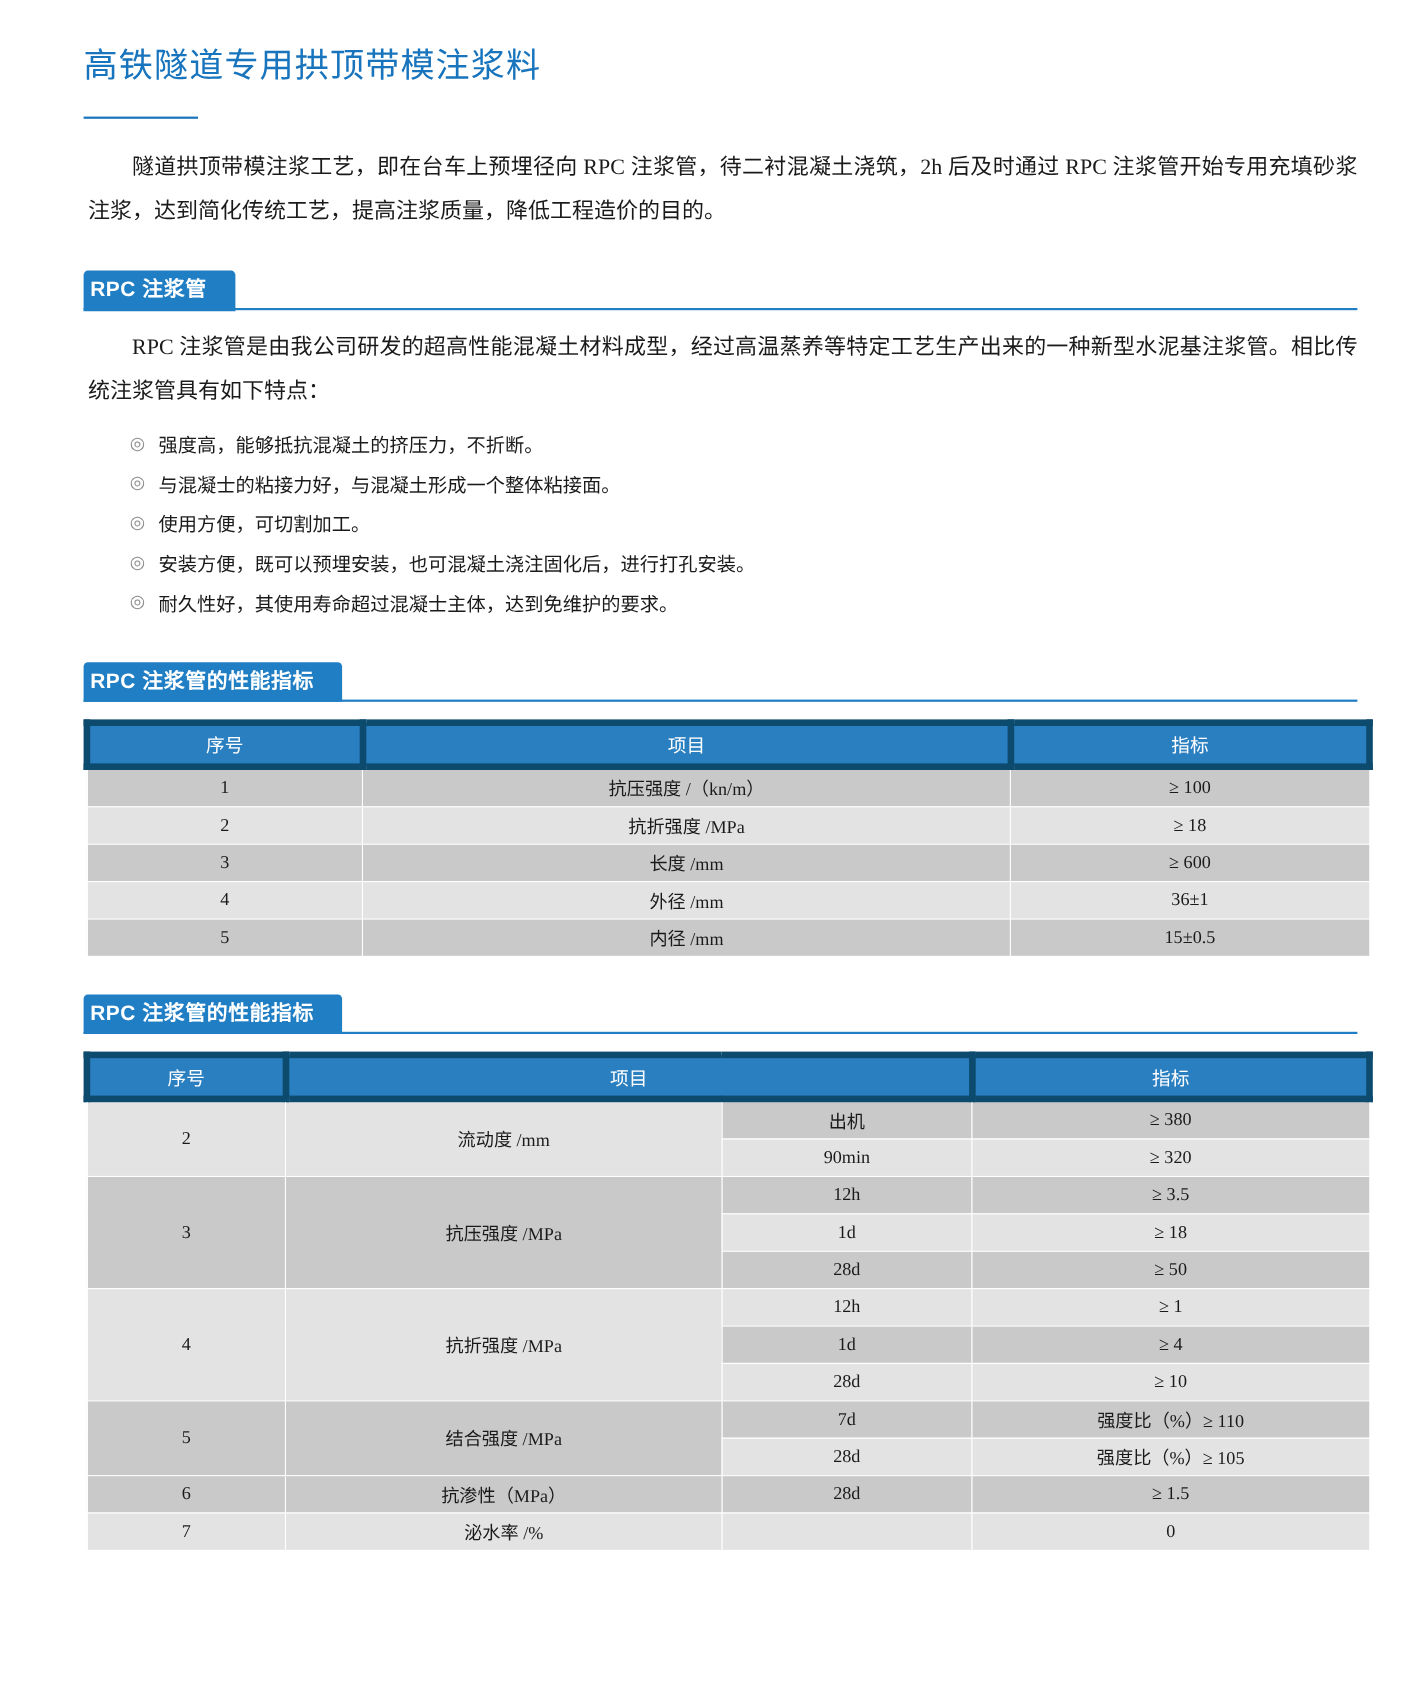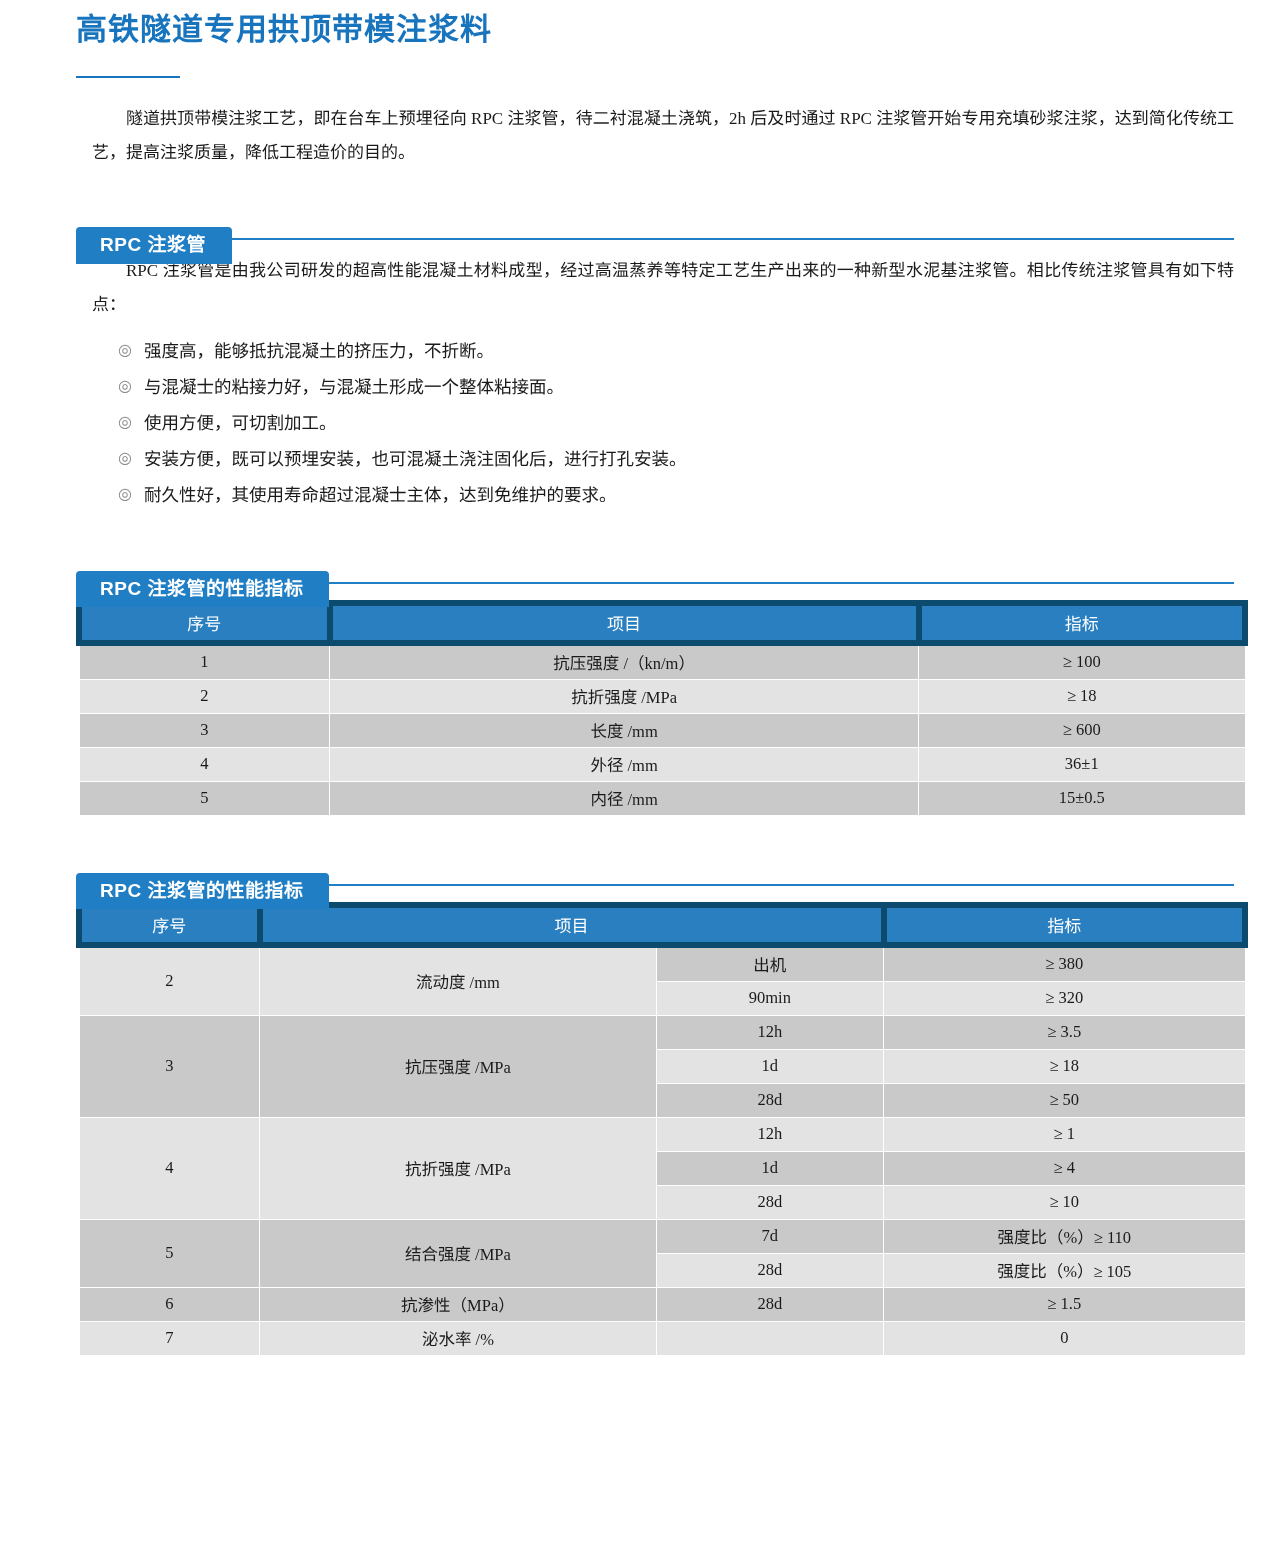--- a/index.html
+++ b/index.html
@@ -18,40 +18,40 @@
     width: 1280px;
     min-height: 1541px;
     box-sizing: border-box;
     padding: 0 32px 0 76px;
     position: relative;
   }
 
   
   .doc-title {
     font-family: "Liberation Sans", "DejaVu Sans", sans-serif;
-    font-weight: bold;
+    font-weight: normal;
     font-size: 31px;
     letter-spacing: 1px;
     color: #1774bd;
-    margin: 10px 0 0 0;
+    margin: 40px 0 0 0;
     line-height: 1.3;
   }
   .title-rule {
     width: 104px;
     height: 2px;
     background: #1774bd;
     margin: 26px 0 0 0;
   }
 
   
   .para {
-    font-size: 17px;
+    font-size: 20px;
     line-height: 2.0;
     text-align: justify;
-    margin: 24px 0 0 16px;
+    margin: 24px 0 0 4px;
     text-indent: 2em;
     padding-right: 14px;
   }
   .para.tight {
     margin-top: 14px;
   }
 
   
   .section-head {
     position: relative;
@@ -59,26 +59,25 @@
     height: 36px;
   }
   .section-head .ribbon {
     display: inline-block;
     background: #1f7ec4;
     color: #ffffff;
     font-family: "Liberation Sans", "DejaVu Sans", sans-serif;
     font-weight: bold;
     font-size: 19px;
     letter-spacing: 0.5px;
-    padding: 6px 26px 7px 24px;
+    padding: 6px 26px 7px 6px;
     border-radius: 4px 4px 0 0;
     position: relative;
     z-index: 2;
     line-height: 1.25;
-    margin-top: 23px;
   }
   .section-head .underline {
     position: absolute;
     left: 0;
     right: 14px;
     bottom: 0;
     height: 2px;
     background: #1f7ec4;
     z-index: 1;
   }

